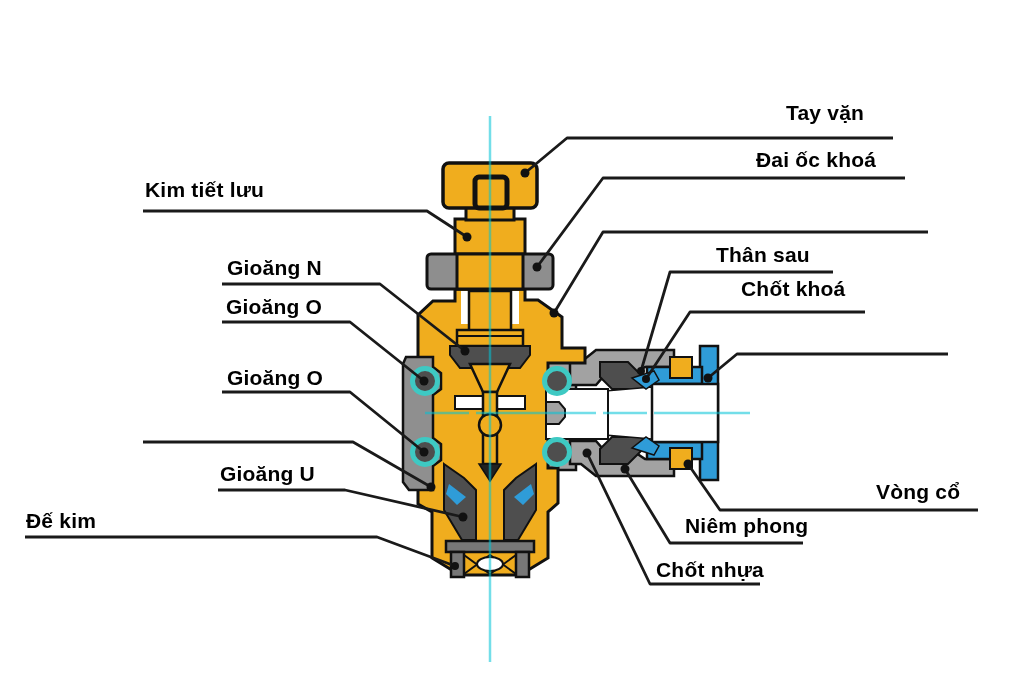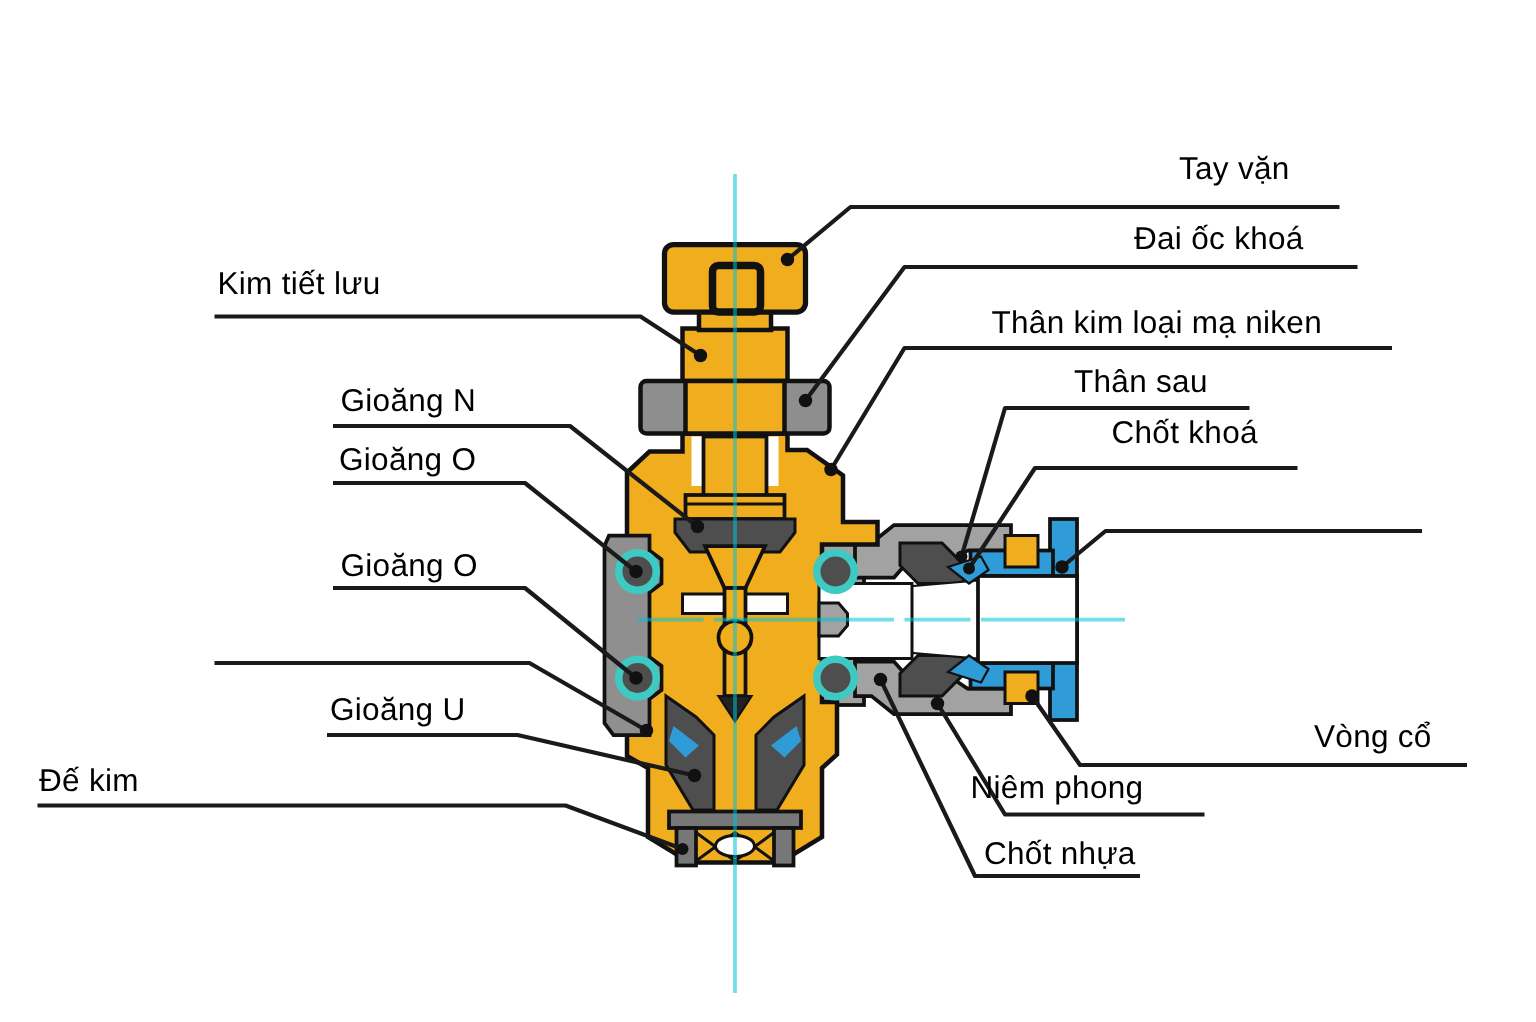--- a/index.html
+++ b/index.html
@@ -1,19 +1,19 @@
 <!DOCTYPE html>
 <html><head>
 <meta charset="utf-8">
 <style>
   html,body{margin:0;padding:0;background:#e8e8e8;}
   #stage{position:relative;width:1024px;height:681px;background:#ffffff;overflow:hidden;
          font-family:"Liberation Sans",sans-serif;}
   #valve-svg{position:absolute;left:0;top:0;}
-  .lbl{position:absolute;font-weight:400;font-size:21px;line-height:1.05;color:#000;
+  .lbl{position:absolute;font-weight:700;font-size:21px;line-height:1.05;color:#000;
        white-space:nowrap;letter-spacing:.2px;}
 </style>
 </head>
 <body>
 
 <div id="stage">
 
 <svg id="valve-svg" width="1024" height="681" viewBox="0 0 1024 681">
 
   <rect x="544" y="362" width="32" height="38" stroke="#111" stroke-width="2.5" fill="#A2A2A2"></rect>
@@ -120,25 +120,24 @@
     <circle cx="455" cy="566" r="4"></circle>
     <circle cx="688" cy="464" r="4.5"></circle>
     <circle cx="625" cy="469" r="4.5"></circle>
     <circle cx="587" cy="453" r="4.5"></circle>
   </g>
 </svg>
 
   <div class="lbl" style="left:786px;top:102px">Tay vặn</div>
   <div class="lbl" style="left:756px;top:149px">Đai ốc khoá</div>
   <div class="lbl" style="left:145px;top:179px">Kim tiết lưu</div>
-  <div class="lbl" style="left:661px;top:205px">Thân kim loại mạ niken</div>
   <div class="lbl" style="left:716px;top:244px">Thân sau</div>
   <div class="lbl" style="left:227px;top:257px">Gioăng N</div>
   <div class="lbl" style="left:741px;top:278px">Chốt khoá</div>
   <div class="lbl" style="left:226px;top:296px">Gioăng O</div>
   <div class="lbl" style="left:227px;top:367px">Gioăng O</div>
   <div class="lbl" style="left:220px;top:463px">Gioăng U</div>
   <div class="lbl" style="left:26px;top:510px">Đế kim</div>
   <div class="lbl" style="left:876px;top:481px">Vòng cổ</div>
-  <div class="lbl" style="left:647px;top:515px">Niêm phong</div>
+  <div class="lbl" style="left:685px;top:515px">Niêm phong</div>
   <div class="lbl" style="left:656px;top:559px">Chốt nhựa</div>
 
 </div>
 
 </body></html>

